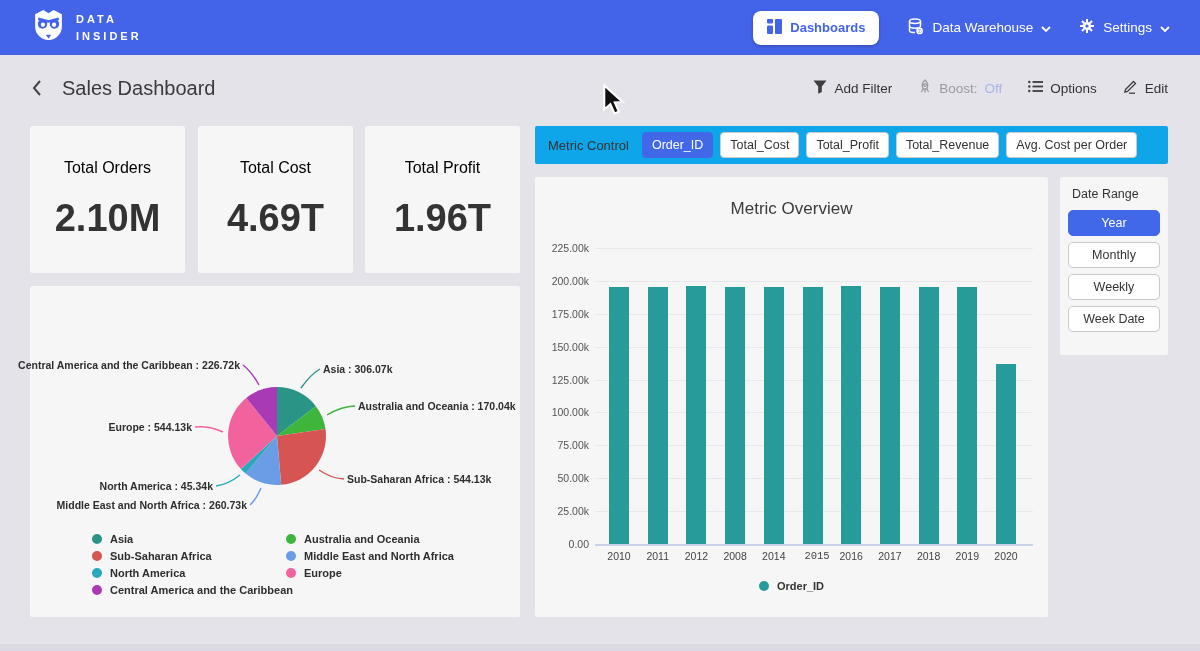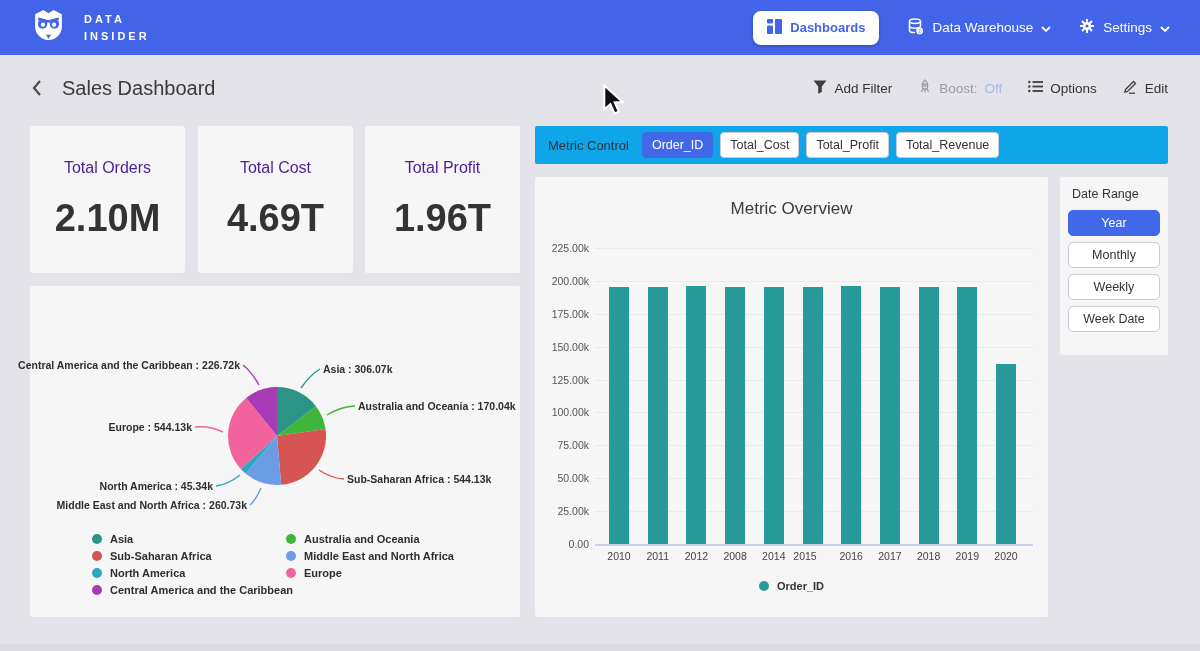--- a/index.html
+++ b/index.html
@@ -2,21 +2,21 @@
 <html><head>
 <meta charset="utf-8">
 <style>
   * { margin:0; padding:0; box-sizing:border-box; }
   html,body { width:1200px; height:651px; font-family:"Liberation Sans", sans-serif; }
   #app { position:relative; width:1200px; height:651px; background:#e4e3ea; overflow:hidden; }
 
   
   .topnav { position:absolute; left:0; top:0; width:1200px; height:55px; background:#4363e9;
             display:flex; align-items:center; justify-content:space-between; padding:0 30px; }
-  .brand { display:flex; align-items:center; gap:17px; }
+  .brand { display:flex; align-items:center; gap:9px; }
   .brand-text { color:#fff; font-size:11px; font-weight:bold; letter-spacing:3px; line-height:1.5; }
   .nav-right { display:flex; align-items:center; gap:28px; }
   .nav-pill { display:flex; align-items:center; gap:8px; background:#fff; border:none; border-radius:8px;
               padding:8px 14px; color:#4363e9; font-size:13px; font-weight:bold; cursor:pointer;
               box-shadow:0 1px 3px rgba(0,0,0,.25); }
   .nav-item { display:flex; align-items:center; gap:8px; color:#fff; font-size:13.5px; cursor:pointer; }
 
   
   .subheader { position:absolute; left:0; top:55px; width:1200px; height:66px;
                display:flex; align-items:center; justify-content:space-between; padding:0 32px; }
@@ -25,21 +25,21 @@
   .toolbar { display:flex; align-items:center; gap:26px; }
   .tool-item { display:flex; align-items:center; gap:7px; font-size:13.5px; color:#333; cursor:pointer; }
   .tool-item .muted { color:#9a9aa2; }
   .boost-off { color:#a9b4ea; }
 
   
   .card { position:absolute; background:#f6f6f7; border-radius:2px; }
 
   
   .kpi { width:155px; height:147px; display:flex; flex-direction:column; align-items:center; justify-content:center; gap:20px; }
-  .kpi-label { font-size:16px; color:#4c1d95; }
+  .kpi-label { font-size:16px; color:#000000; }
   .kpi-value { font-size:38px; font-weight:bold; color:#333; }
 
   
   #metric-strip { left:535px; top:126px; width:633px; height:38px; background:#0ea5e9;
                   display:flex; align-items:center; gap:7px; padding:0 13px; }
   .mc-label { font-size:13px; color:#333; margin-right:6px; }
   .chip { background:#fff; border:1px solid #c9c9cf; border-radius:4px; padding:5px 9px;
           font-size:12.5px; color:#333; cursor:pointer; white-space:nowrap; }
   .chip.selected { background:#4268ea; border-color:#4268ea; color:#fff; }
 
@@ -220,20 +220,21 @@
       </div>
     </div>
 
   <div id="metric-strip" class="card">
     <span class="mc-label">Metric Control</span>
     <span id="metric-buttons" style="display:flex; gap:7px;">
         <button class="chip selected">Order_ID</button>
         <button class="chip">Total_Cost</button>
         <button class="chip">Total_Profit</button>
         <button class="chip">Total_Revenue</button>
+        <button class="chip">Avg. Cost per Order</button>
       </span>
   </div>
 
   <div id="bar-card" class="card">
     <div class="chart-title" style="top:22px;">Metric Overview</div>
     <div id="bar-plot">
         <div class="gridline" style="top: 71px;"></div>
         <div class="ytick" style="top: 65px; left: 2px;">225.00k</div>
         <div class="gridline" style="top: 103.889px;"></div>
         <div class="ytick" style="top: 97.8889px; left: 2px;">200.00k</div>
@@ -257,21 +258,21 @@
         <div class="xtick" style="left: 64px; top: 373px;">2010</div>
         <div class="bar" style="left: 112.7px; top: 110.1px; height: 256.9px; background: rgb(39, 154, 154);"></div>
         <div class="xtick" style="left: 102.7px; top: 373px;">2011</div>
         <div class="bar" style="left: 151.4px; top: 108.8px; height: 258.2px; background: rgb(39, 154, 154);"></div>
         <div class="xtick" style="left: 141.4px; top: 373px;">2012</div>
         <div class="bar" style="left: 190.1px; top: 109.9px; height: 257.1px; background: rgb(39, 154, 154);"></div>
         <div class="xtick" style="left: 180.1px; top: 373px;">2008</div>
         <div class="bar" style="left: 228.8px; top: 110.2px; height: 256.8px; background: rgb(39, 154, 154);"></div>
         <div class="xtick" style="left: 218.8px; top: 373px;">2014</div>
         <div class="bar" style="left: 267.5px; top: 110.1px; height: 256.9px; background: rgb(39, 154, 154);"></div>
-        <div class="xtick" style="left: 250px; top: 373px;">2015</div>
+        <div class="xtick" style="left: 262px; top: 373px; font-family: Liberation Mono, monospace;">2015</div>
         <div class="bar" style="left: 306.2px; top: 108.6px; height: 258.4px; background: rgb(39, 154, 154);"></div>
         <div class="xtick" style="left: 296.2px; top: 373px;">2016</div>
         <div class="bar" style="left: 344.9px; top: 109.8px; height: 257.2px; background: rgb(39, 154, 154);"></div>
         <div class="xtick" style="left: 334.9px; top: 373px;">2017</div>
         <div class="bar" style="left: 383.6px; top: 109.9px; height: 257.1px; background: rgb(39, 154, 154);"></div>
         <div class="xtick" style="left: 373.6px; top: 373px;">2018</div>
         <div class="bar" style="left: 422.3px; top: 109.8px; height: 257.2px; background: rgb(39, 154, 154);"></div>
         <div class="xtick" style="left: 412.3px; top: 373px;">2019</div>
         <div class="bar" style="left: 461px; top: 187.3px; height: 179.7px; background: rgb(39, 154, 154);"></div>
         <div class="xtick" style="left: 451px; top: 373px;">2020</div>

